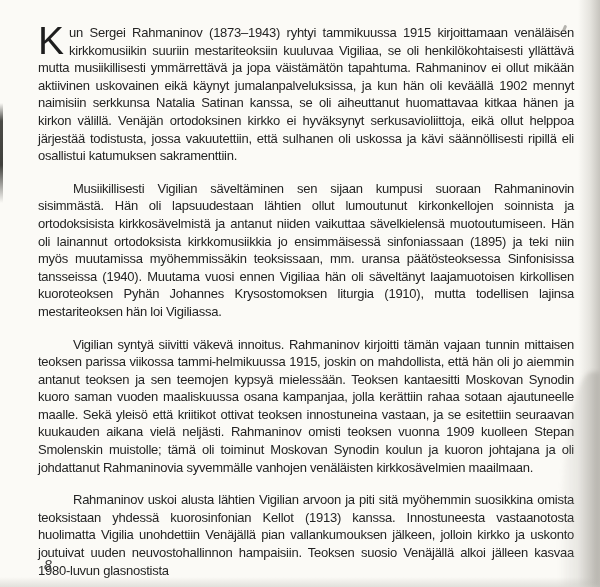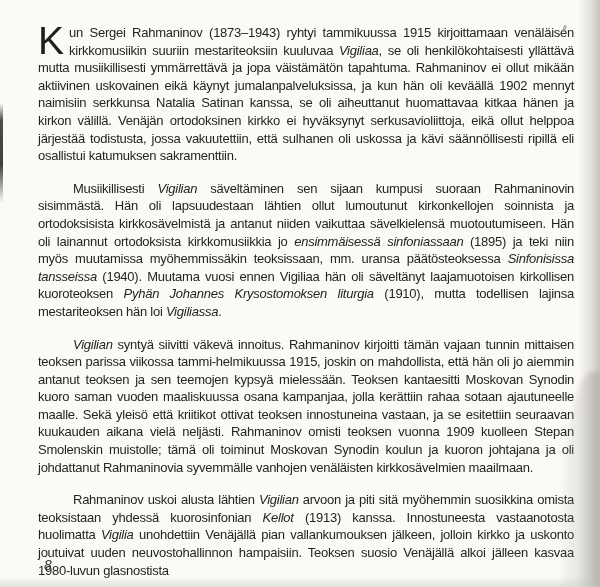--- a/index.html
+++ b/index.html
@@ -35,21 +35,20 @@
   }
   .dropcap {
     float: left;
     font-size: 39px;
     line-height: 30px;
     padding: 2px 5px 0 0;
     letter-spacing: 0;
     color: #1e1e1e;
   }
   .it {
-    font-style: italic;
     margin-top: 32px;
   }
   .page-number {
     position: absolute;
     left: 44px;
     top: 557px;
     font-size: 14px;
     font-style: italic;
     color: #3a3a3a;
   }

